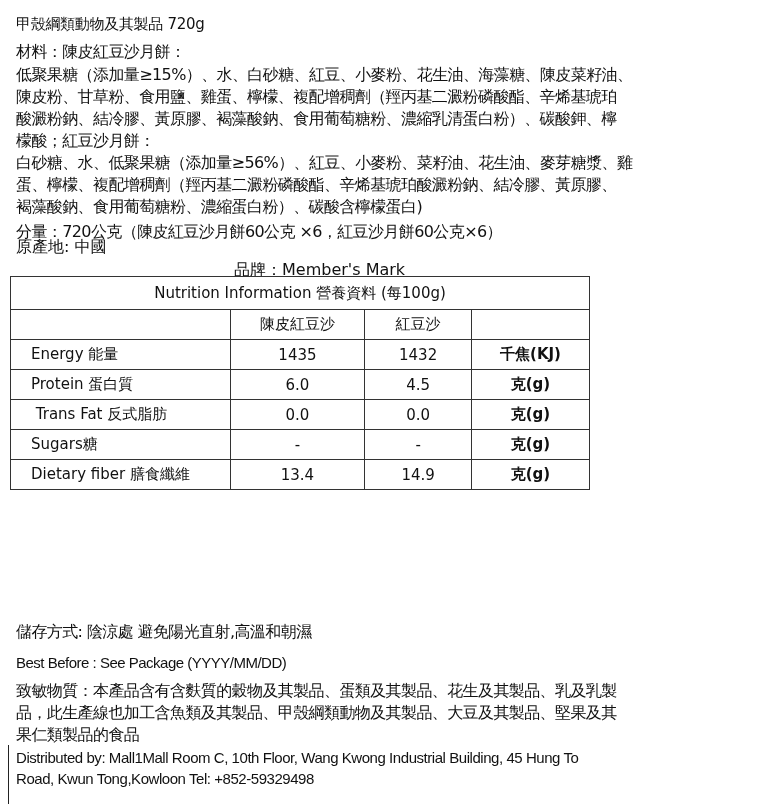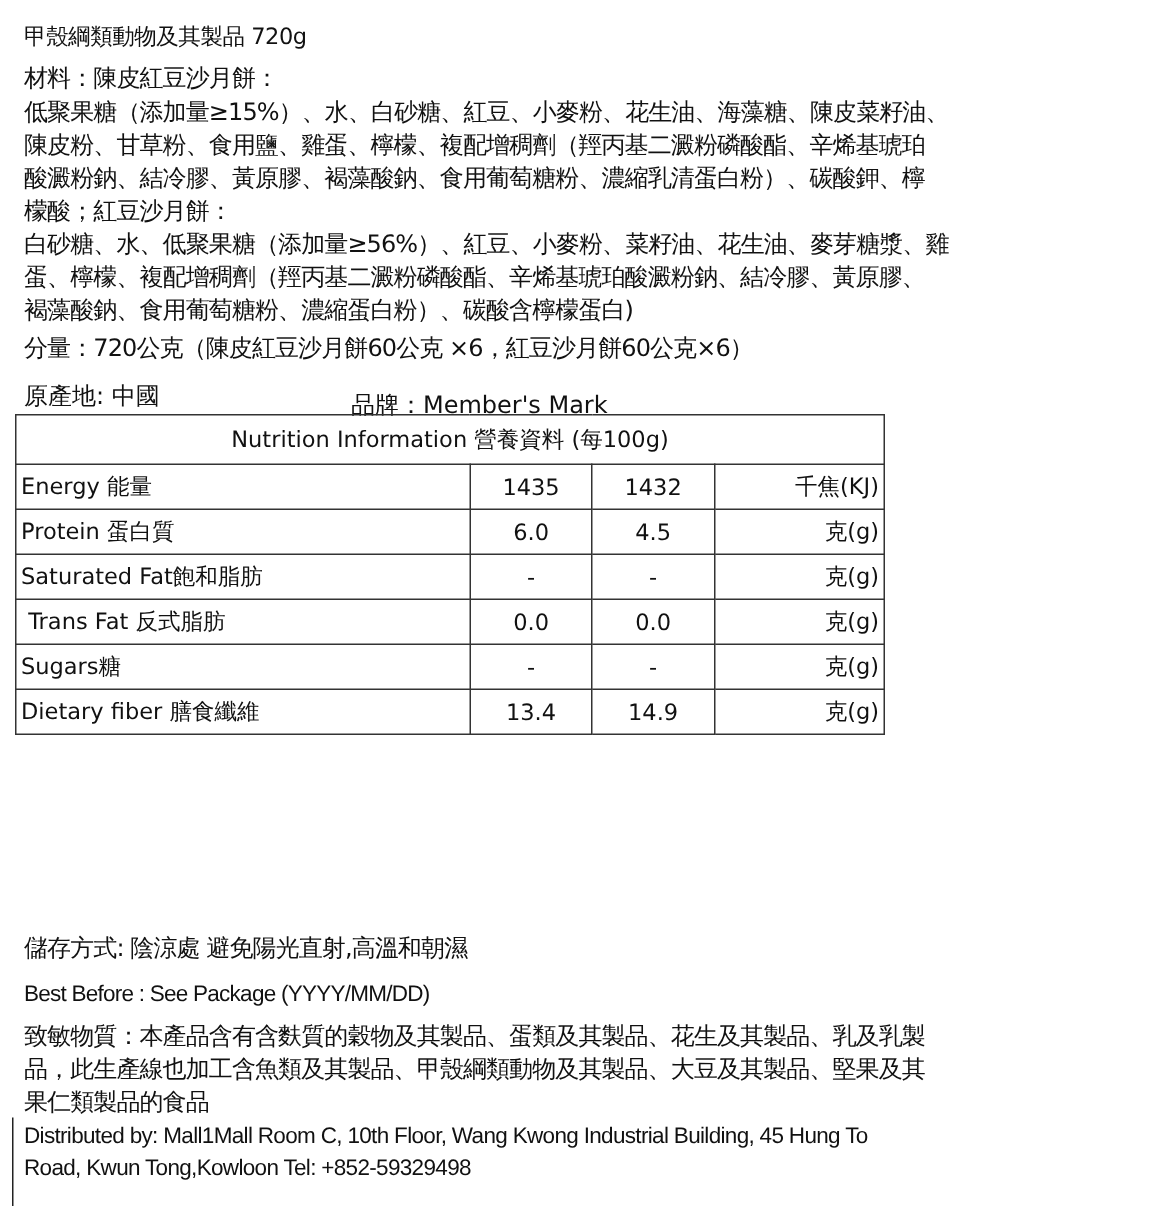--- a/index.html
+++ b/index.html
@@ -14,35 +14,35 @@
   }
   .title { top: 13px; font-size: 15px; }
   .para { font-size: 16px; letter-spacing: -0.6px; }
   .latin { font-family: "Liberation Sans", sans-serif; }
   .nut-table {
     position: absolute; left: 10px; top: 276px;
     width: 580px; border-collapse: collapse;
     font-size: 15px;
   }
   .nut-table td {
-    border: 1.5px solid #333333; padding: 0 3px; height: 29px;
+    border: 1.5px solid #333333; padding: 0 20px; height: 29px;
     white-space: nowrap;
   }
   .nut-table .title-cell { text-align: center; height: 32px; }
   .nut-table .num { text-align: center; }
-  .nut-table .unit { text-align: right; }
+  .nut-table .unit { text-align: center; font-weight: bold; }
   .c0 { width: 213px; }
   .c1 { width: 126px; }
   .c2 { width: 102px; }
   .c3 { width: 105px; }
   .vline {
     position: absolute; left: 8px; top: 745px; width: 1px; height: 59px;
     background: #222222;
   }
-  .origin-brand { position: absolute; top: 254px; left: 16px; font-size: 16px; }
+  .origin-brand { position: absolute; top: 237px; left: 16px; font-size: 16px; }
   .brand { position: absolute; left: 234px; top: 260px; font-size: 16px; white-space: nowrap; }
 </style>
 </head>
 <body>
 
 <div>
   <div class="line title">甲殼綱類動物及其製品 720g</div>
 
   <div class="line para" style="top:41px">材料：陳皮紅豆沙月餅：</div>
   <div class="line para" style="top:64px">低聚果糖（添加量≥15%）、水、白砂糖、紅豆、小麥粉、花生油、海藻糖、陳皮菜籽油、</div>
@@ -57,35 +57,35 @@
 
   <div class="origin-brand">原產地: 中國</div>
   <div class="brand">品牌：Member's Mark</div>
 
   <table class="nut-table">
     <tbody>
         <tr>
       <td class="title-cell" colspan="4">Nutrition Information 營養資料 (每100g)</td>
     </tr>
     <tr>
+      <td class="c0"></td>
+      <td class="c1 num">陳皮紅豆沙</td>
+      <td class="c2 num">紅豆沙</td>
+      <td class="c3"></td>
+    </tr>
+    <tr>
       <td>Energy 能量</td>
       <td class="num">1435</td>
       <td class="num">1432</td>
       <td class="unit">千焦(KJ)</td>
     </tr>
     <tr>
       <td>Protein 蛋白質</td>
       <td class="num">6.0</td>
       <td class="num">4.5</td>
-      <td class="unit">克(g)</td>
-    </tr>
-    <tr>
-      <td>Saturated Fat飽和脂肪</td>
-      <td class="num">-</td>
-      <td class="num">-</td>
       <td class="unit">克(g)</td>
     </tr>
     <tr>
       <td style="white-space:pre"> Trans Fat 反式脂肪</td>
       <td class="num">0.0</td>
       <td class="num">0.0</td>
       <td class="unit">克(g)</td>
     </tr>
     <tr>
       <td>Sugars糖</td>

